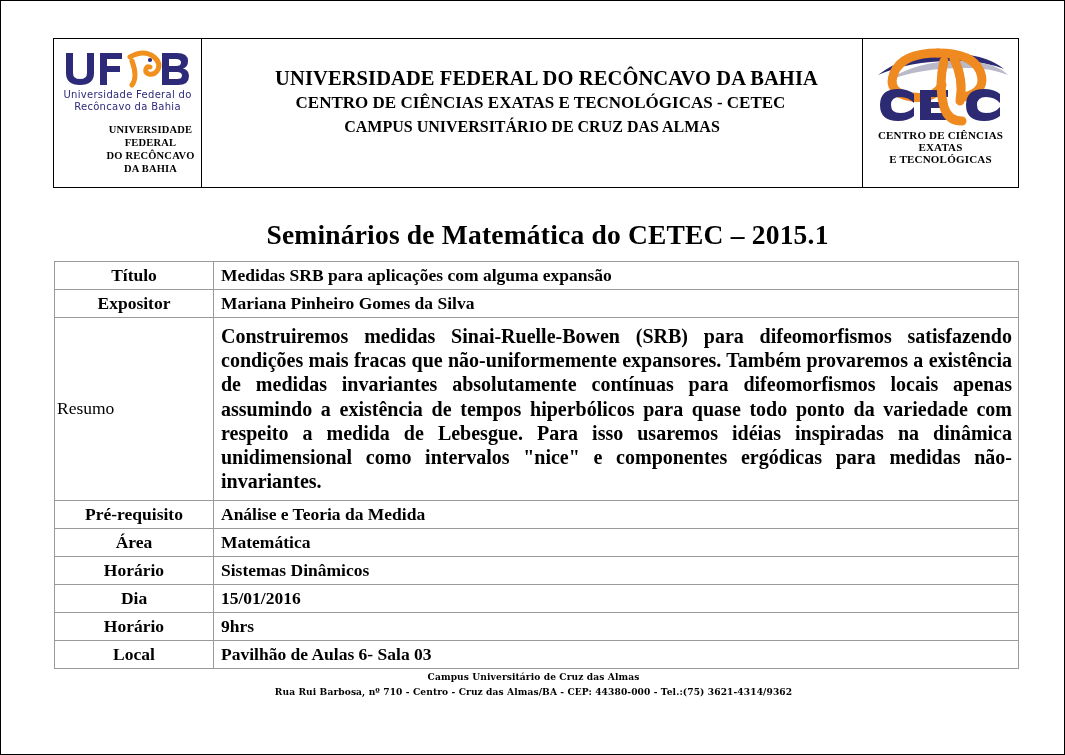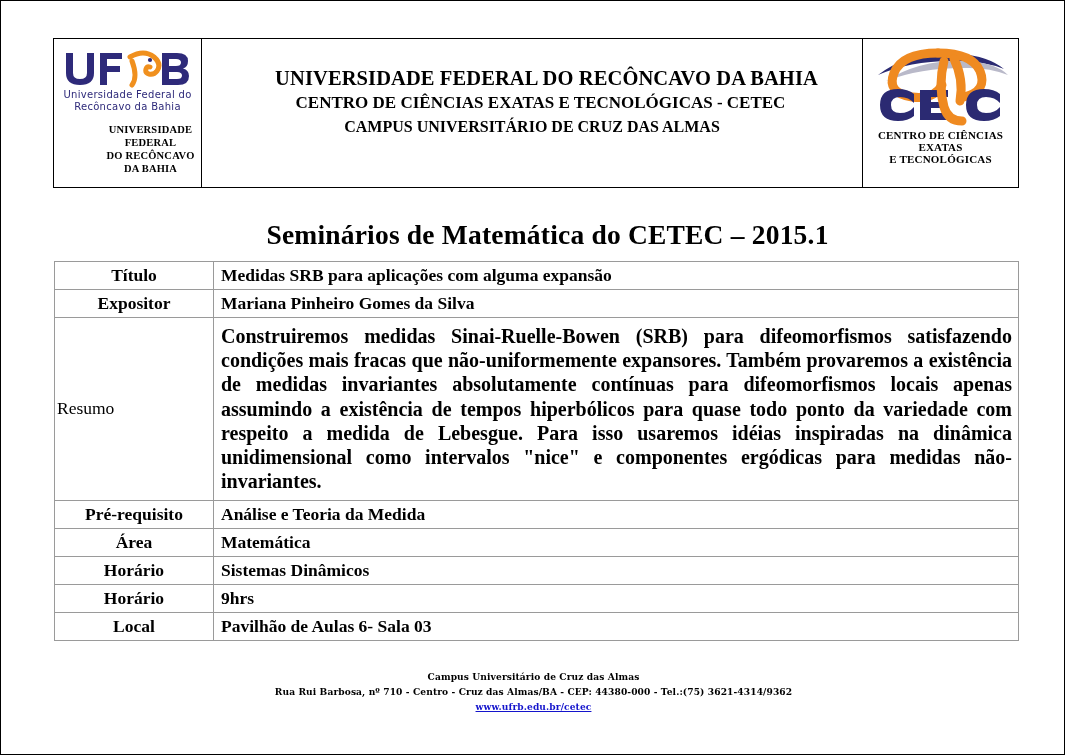--- a/index.html
+++ b/index.html
@@ -299,31 +299,32 @@
       </tr>
       <tr>
         <td class="lbl-cell">Área</td>
         <td class="val-cell">Matemática</td>
       </tr>
       <tr>
         <td class="lbl-cell">Horário</td>
         <td class="val-cell">Sistemas Dinâmicos</td>
       </tr>
       <tr>
+        <td class="lbl-cell">Dia</td>
+        <td class="val-cell">15/01/2016</td>
+      </tr>
+      <tr>
         <td class="lbl-cell">Horário</td>
         <td class="val-cell">9hrs</td>
       </tr>
       <tr>
         <td class="lbl-cell">Local</td>
         <td class="val-cell">Pavilhão de Aulas 6- Sala 03</td>
       </tr>
     </tbody>
   </table>
 
   <div class="footer">
     <div>Campus Universitário de Cruz das Almas</div>
     <div>Rua Rui Barbosa, nº 710 - Centro - Cruz das Almas/BA - CEP: 44380-000 - Tel.:(75) 3621-4314/9362</div>
-    <div>
-      <a class="footer-link" href="#">www.ufrb.edu.br/cetec</a>
-    </div>
   </div>
 
 </div>
 
 </body></html>

